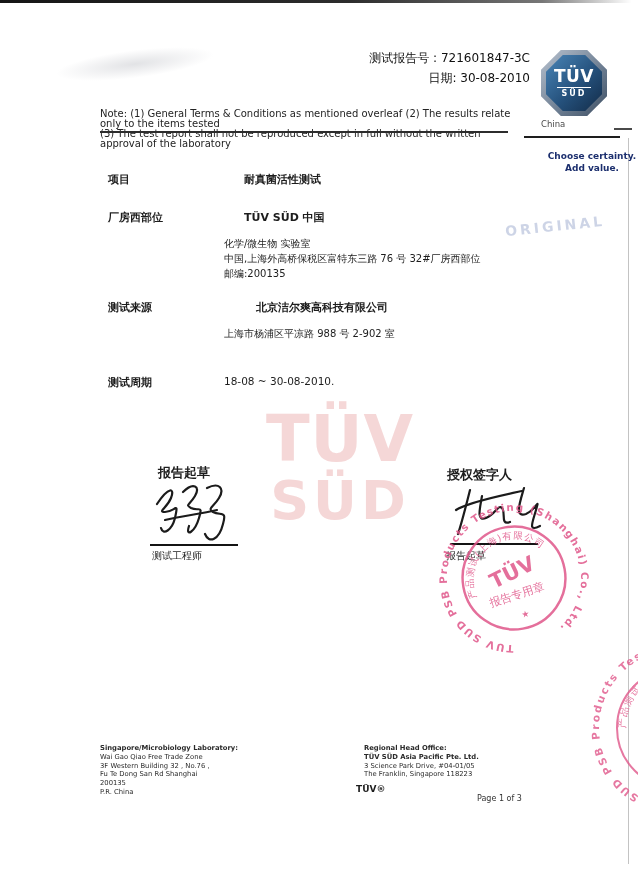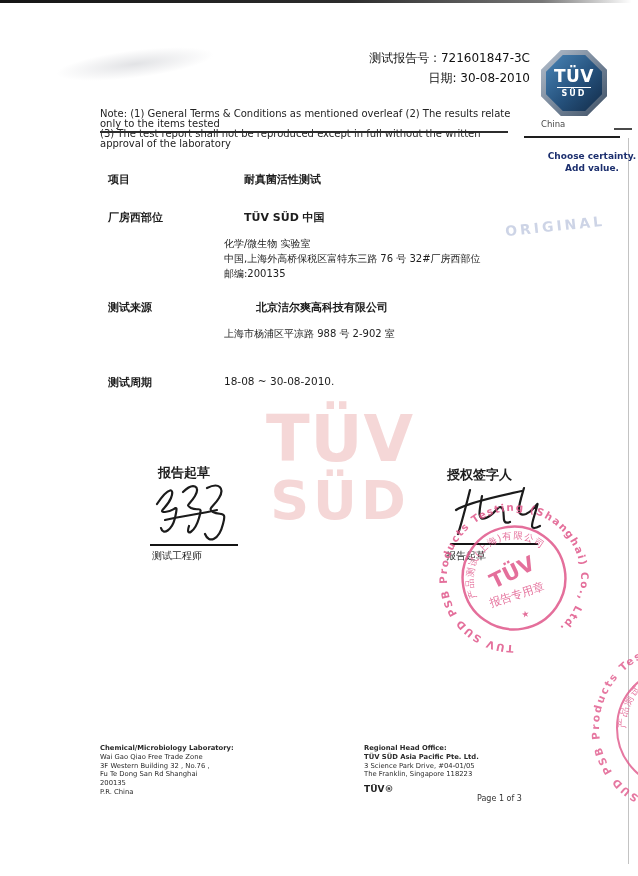--- a/index.html
+++ b/index.html
@@ -54,21 +54,21 @@
   .sig-title { font-size:13px; font-weight:bold;margin-top:28px; }
   .sig-role { font-size:10px; color:#222; }
   .sig-line { height:2px; background:#141414; }
   svg.sig path { fill:none; stroke:#1b1b1b; stroke-width:2.2; stroke-linecap:round; }
   
   .stamp-main { left:430px; top:494px; transform:rotate(-10deg); opacity:.85; }
   .stamp-edge { left:577px; top:628px; opacity:.8; }
   
   .foot { font-size:6.8px; line-height:8.8px; color:#2a2a2a; }
   .foot .b { font-weight:bold; }
-  .tuv-reg { left:364px; top:784px; font-size:9px; font-weight:bold; }
+  .tuv-reg { left:356px; top:784px; font-size:9px; font-weight:bold; }
   .page-num { left:477px; top:794px; font-size:8px; color:#333; }
 </style>
 </head>
 <body>
 
 <div class="page">
 
   <div class="abs scan-top"></div>
   <div class="abs scan-right"></div>
   <div class="abs scan-smudge"></div>
@@ -168,21 +168,21 @@
     <circle cx="100" cy="100" r="60" fill="none" stroke="#e0578a" stroke-width="2"></circle>
     <text font-size="10.5" letter-spacing="2" fill="#e0578a" font-weight="bold">
       <textPath href="#ringPath2" startOffset="4">TUV SUD PSB Products Testing (Shanghai) Co., Ltd.</textPath>
     </text>
     <text font-size="10" letter-spacing="1" fill="#e0578a" transform="rotate(18 100 100)">
       <textPath href="#innerArcPath2" startOffset="2">产品测试(上海)有限公司</textPath>
     </text>
   </svg>
 
   <div class="abs foot" style="left:100px;top:744px;width:156px">
-    <div class="b">Chemical/Microbiology Laboratory:</div>
+    <div class="b">Singapore/Microbiology Laboratory:</div>
     <div>Wai Gao Qiao Free Trade Zone</div>
     <div>3F Western Building 32 , No.76 ,</div>
     <div>Fu Te Dong San Rd Shanghai</div>
     <div>200135</div>
     <div>P.R. China</div>
   </div>
 
 
   <div class="abs foot" style="left:364px;top:744px;width:150px">
     <div class="b">Regional Head Office:</div>

